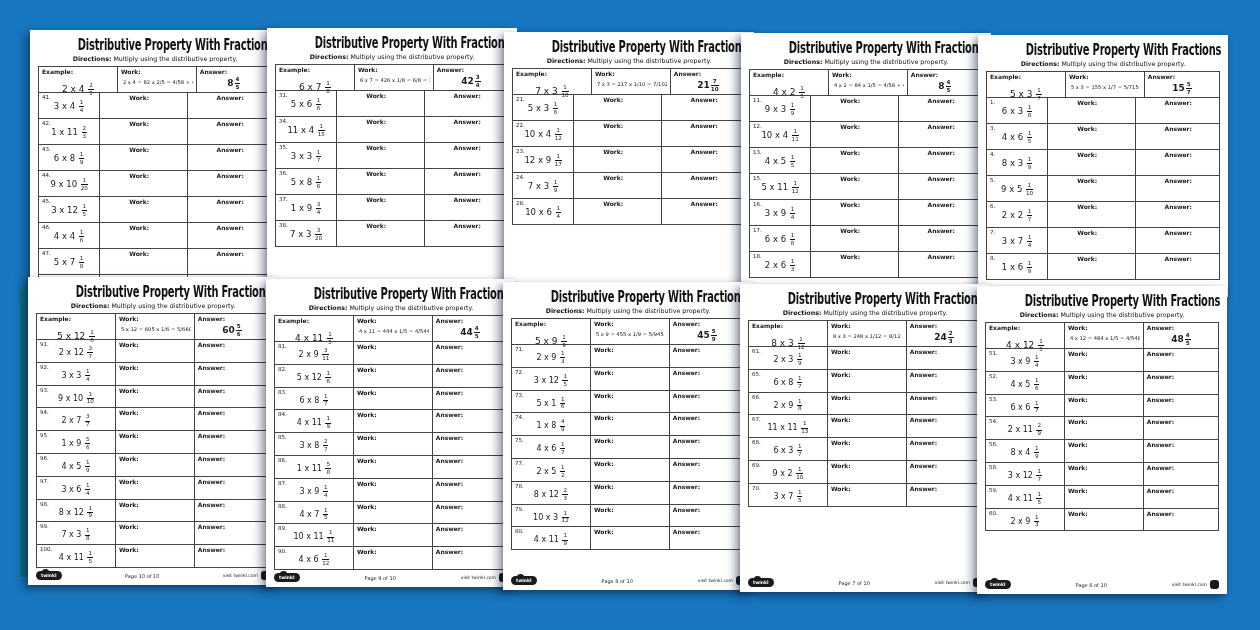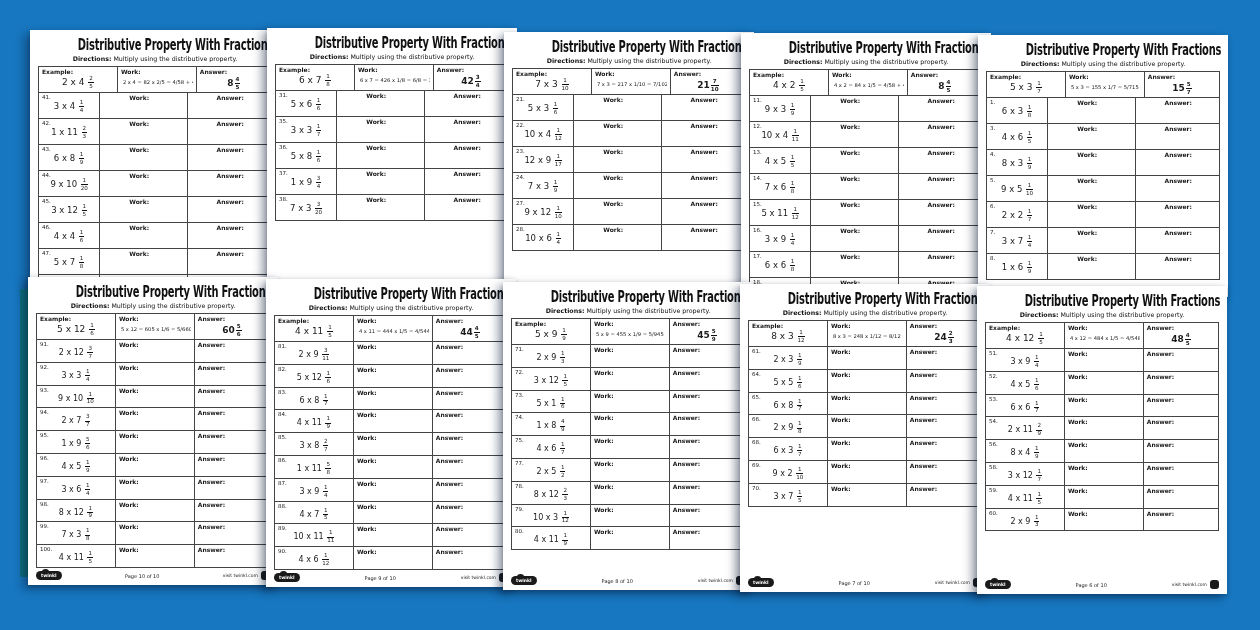--- a/index.html
+++ b/index.html
@@ -36,21 +36,21 @@
   .c1{width:34%;border-right:1px solid #444;}
   .c2{width:34%;border-right:1px solid #444;}
   .c3{width:32%;}
   .erow{height:25px;}
   .sheet.top .prow{height:25px;gap:26px;}
   .sheet.bottom .prow{height:21.8px;}
   .celllab{font-size:6px;font-weight:bold;display:block;line-height:7px;}
   .numlab{position:absolute;top:1px;left:3px;font-size:5.5px;line-height:6px;}
   .expr{text-align:center;font-size:8.5px;line-height:9px;margin-top:6px;}
   .sheet.bottom .prow .expr{margin-top:5px;font-size:8px;}
-  .erow .expr{margin-top:1px;font-size:9px;}
+  .erow .expr{margin-top:8px;font-size:9px;}
   .frac{
     display:inline-block;vertical-align:-3px;text-align:center;
     font-size:5.6px;line-height:5.6px;margin-left:1px;
   }
   .frac .fn{display:block;border-bottom:.7px solid #111;padding:0 1px .6px;}
   .frac .fd{display:block;padding-top:.6px;}
   .worksteps{
     display:flex;justify-content:space-between;align-items:center;
     font-size:5.2px;line-height:6px;margin-top:4px;padding:0 2px;
     white-space:nowrap;overflow:hidden;
@@ -238,20 +238,32 @@
     <div class="c2">
       <span class="celllab">Work:</span>
     </div>
     <div class="c3">
       <span class="celllab">Answer:</span>
     </div>
   </div>
 
 
 
+  <div class="trow prow">
+    <div class="c1">
+      <span class="numlab">34.</span>
+      <div class="expr">11 x 4 <span class="frac"><span class="fn">1</span><span class="fd">15</span></span></div>
+    </div>
+    <div class="c2">
+      <span class="celllab">Work:</span>
+    </div>
+    <div class="c3">
+      <span class="celllab">Answer:</span>
+    </div>
+  </div>
 
   <div class="trow prow">
     <div class="c1">
       <span class="numlab">35.</span>
       <div class="expr">3 x 3 <span class="frac"><span class="fn">1</span><span class="fd">7</span></span></div>
     </div>
     <div class="c2">
       <span class="celllab">Work:</span>
     </div>
     <div class="c3">
@@ -372,32 +384,20 @@
     <div class="c2">
       <span class="celllab">Work:</span>
     </div>
     <div class="c3">
       <span class="celllab">Answer:</span>
     </div>
   </div>
 
 
 
-  <div class="trow prow">
-    <div class="c1">
-      <span class="numlab">27.</span>
-      <div class="expr">9 x 12 <span class="frac"><span class="fn">1</span><span class="fd">10</span></span></div>
-    </div>
-    <div class="c2">
-      <span class="celllab">Work:</span>
-    </div>
-    <div class="c3">
-      <span class="celllab">Answer:</span>
-    </div>
-  </div>
 
   <div class="trow prow">
     <div class="c1">
       <span class="numlab">28.</span>
       <div class="expr">10 x 6 <span class="frac"><span class="fn">1</span><span class="fd">4</span></span></div>
     </div>
     <div class="c2">
       <span class="celllab">Work:</span>
     </div>
     <div class="c3">
@@ -464,32 +464,20 @@
       <div class="expr">4 x 5 <span class="frac"><span class="fn">1</span><span class="fd">5</span></span></div>
     </div>
     <div class="c2">
       <span class="celllab">Work:</span>
     </div>
     <div class="c3">
       <span class="celllab">Answer:</span>
     </div>
   </div>
 
-  <div class="trow prow">
-    <div class="c1">
-      <span class="numlab">14.</span>
-      <div class="expr">7 x 6 <span class="frac"><span class="fn">1</span><span class="fd">8</span></span></div>
-    </div>
-    <div class="c2">
-      <span class="celllab">Work:</span>
-    </div>
-    <div class="c3">
-      <span class="celllab">Answer:</span>
-    </div>
-  </div>
 
   <div class="trow prow">
     <div class="c1">
       <span class="numlab">15.</span>
       <div class="expr">5 x 11 <span class="frac"><span class="fn">1</span><span class="fd">12</span></span></div>
     </div>
     <div class="c2">
       <span class="celllab">Work:</span>
     </div>
     <div class="c3">
@@ -1169,32 +1157,20 @@
     <div class="c2">
       <span class="celllab">Work:</span>
     </div>
     <div class="c3">
       <span class="celllab">Answer:</span>
     </div>
   </div>
 
 
 
-  <div class="trow prow">
-    <div class="c1">
-      <span class="numlab">64.</span>
-      <div class="expr">5 x 5 <span class="frac"><span class="fn">1</span><span class="fd">6</span></span></div>
-    </div>
-    <div class="c2">
-      <span class="celllab">Work:</span>
-    </div>
-    <div class="c3">
-      <span class="celllab">Answer:</span>
-    </div>
-  </div>
 
   <div class="trow prow">
     <div class="c1">
       <span class="numlab">65.</span>
       <div class="expr">6 x 8 <span class="frac"><span class="fn">1</span><span class="fd">7</span></span></div>
     </div>
     <div class="c2">
       <span class="celllab">Work:</span>
     </div>
     <div class="c3">
@@ -1208,20 +1184,32 @@
       <div class="expr">2 x 9 <span class="frac"><span class="fn">1</span><span class="fd">8</span></span></div>
     </div>
     <div class="c2">
       <span class="celllab">Work:</span>
     </div>
     <div class="c3">
       <span class="celllab">Answer:</span>
     </div>
   </div>
 
+  <div class="trow prow">
+    <div class="c1">
+      <span class="numlab">67.</span>
+      <div class="expr">11 x 11 <span class="frac"><span class="fn">1</span><span class="fd">13</span></span></div>
+    </div>
+    <div class="c2">
+      <span class="celllab">Work:</span>
+    </div>
+    <div class="c3">
+      <span class="celllab">Answer:</span>
+    </div>
+  </div>
 
   <div class="trow prow">
     <div class="c1">
       <span class="numlab">68.</span>
       <div class="expr">6 x 3 <span class="frac"><span class="fn">1</span><span class="fd">7</span></span></div>
     </div>
     <div class="c2">
       <span class="celllab">Work:</span>
     </div>
     <div class="c3">

